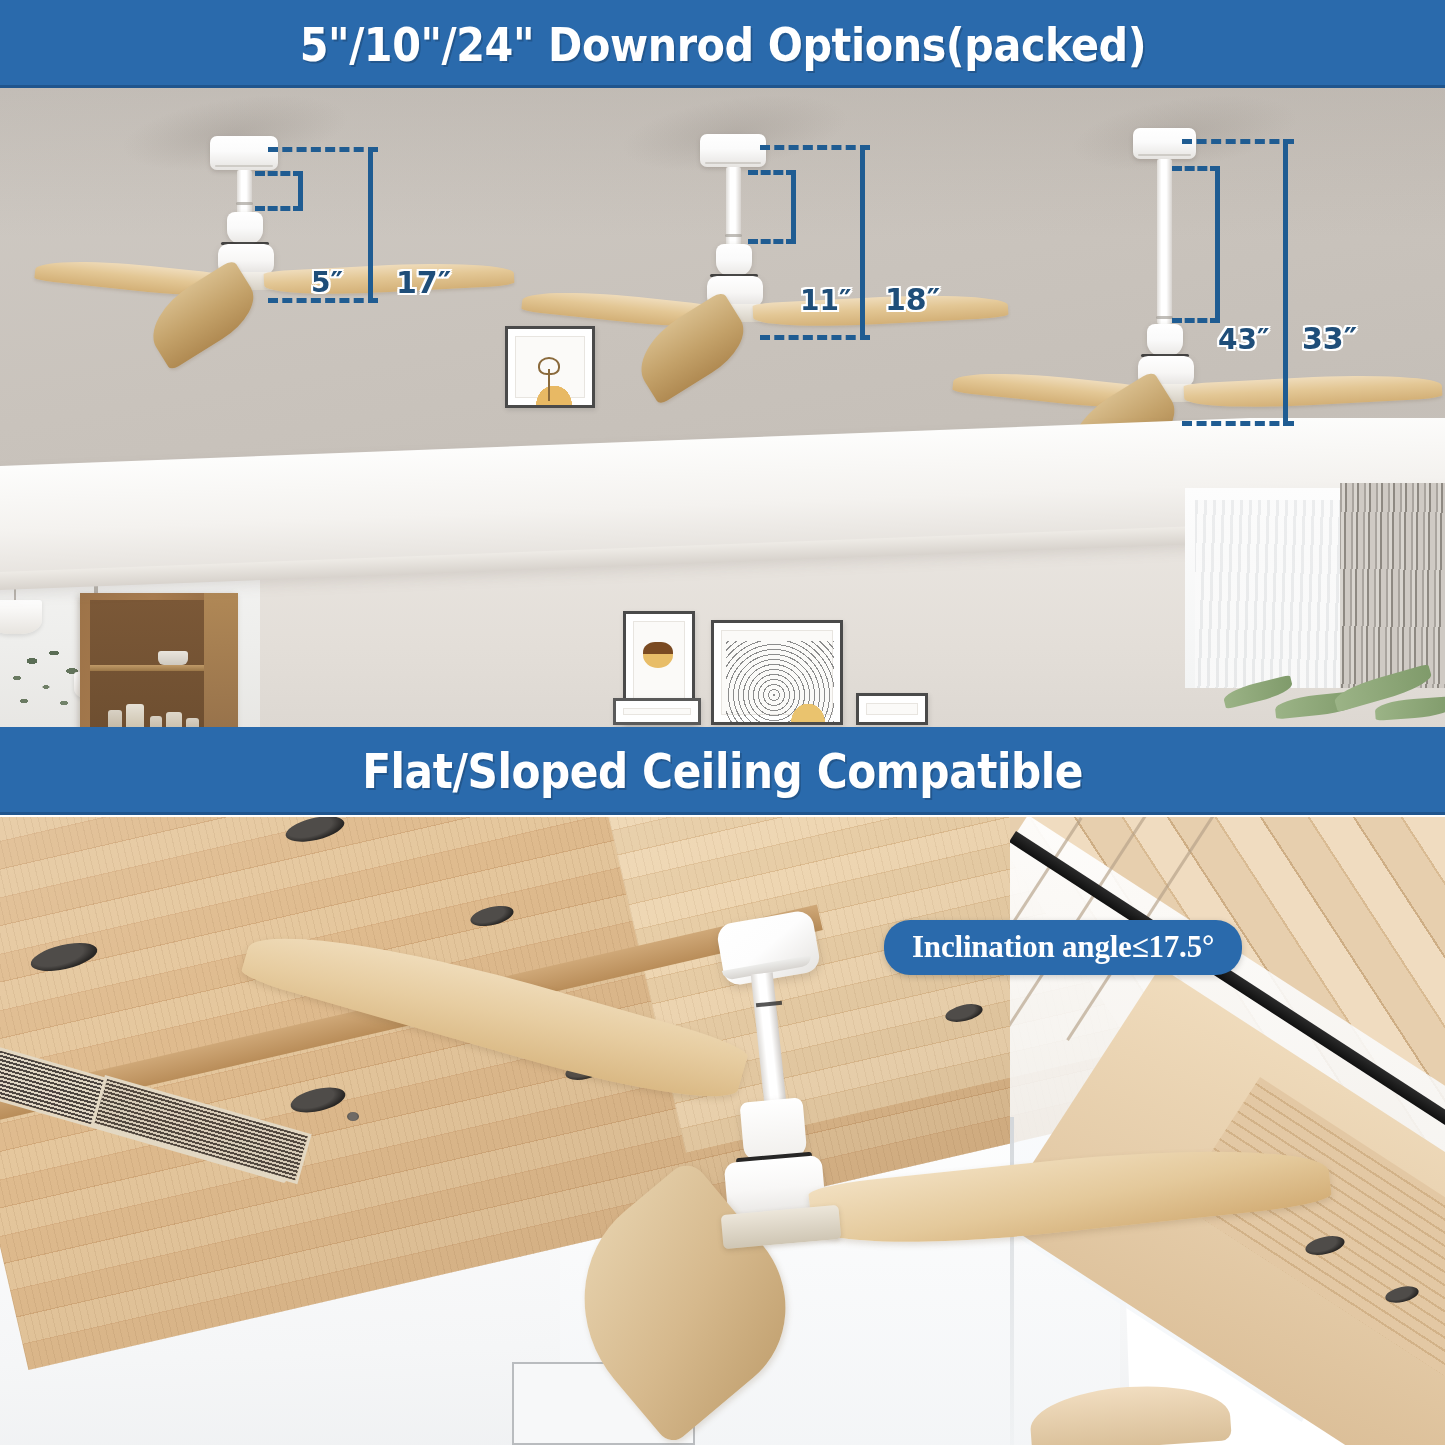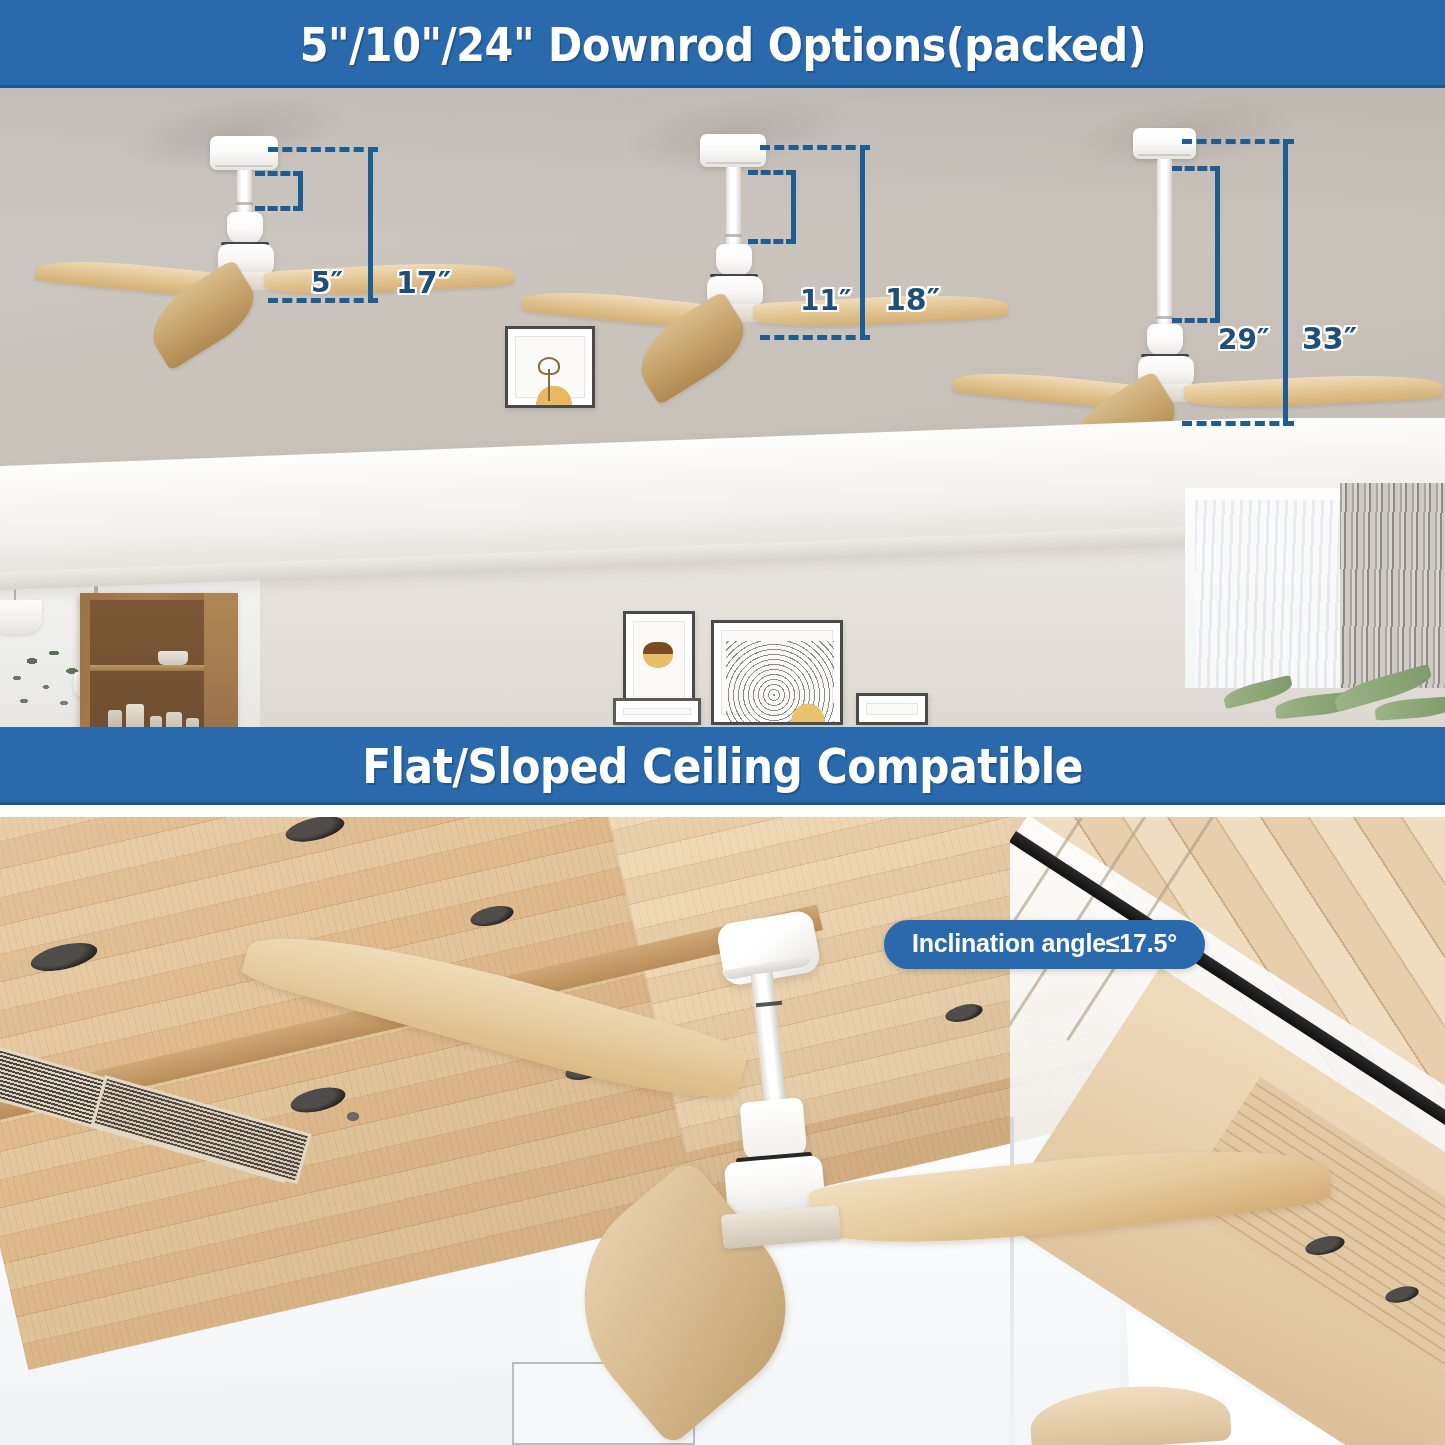--- a/index.html
+++ b/index.html
@@ -12,21 +12,21 @@
   .page { position: relative; width: 1445px; height: 1445px; overflow: hidden; }
 
   
   .banner {
     position: absolute; left: 0; width: 1445px;
     background: #2A6AAC;
     display: flex; align-items: center; justify-content: center;
     z-index: 40;
   }
   .banner.top { top: 0; height: 88px; }
-  .banner.mid { top: 727px; height: 78px; }
+  .banner.mid { top: 727px; height: 88px; }
   .banner::after {
     content: ""; position: absolute; left: 0; right: 0; bottom: 0;
     height: 3px; background: rgba(20,60,105,0.45);
   }
   .banner-text {
     color: #ffffff;
     font-family: "DejaVu Sans", sans-serif;
     font-weight: bold;
     font-size: 47px;
     letter-spacing: -0.5px;
@@ -520,23 +520,23 @@
   .angle-badge {
     position: absolute; left: 884px; top: 920px;
     padding: 11px 28px 13px;
     background: #2A6AAC;
     border-radius: 26px;
     z-index: 45;
     box-shadow: 0 2px 6px rgba(0,0,0,0.18);
   }
   .angle-badge-text {
     color: #ffffff;
-    font-family: Liberation Sans, sans-serif;
+    font-family: Liberation Serif, serif;
     font-weight: bold;
-    font-size: 25px;
+    font-size: 31px;
     letter-spacing: -0.2px;
     white-space: nowrap;
     line-height: 1;
   }
 </style>
 </head>
 <body>
 
 <div class="page">
 
@@ -601,21 +601,21 @@
       <div class="hub" style="left:-1px; top:256px; width:68px; height:18px;"></div>
       <div class="blade" style="left:-180px; top:248px; width:192px; height:26px; transform:rotate(6deg); border-radius:60% 12% 40% 10%;"></div>
       <div class="blade" style="left:51px; top:249px; width:258px; height:28px; transform:rotate(-3deg); border-radius:10% 55% 12% 48%;"></div>
       <div class="blade dark" style="left:-70px; top:268px; width:116px; height:66px; transform:rotate(-32deg); border-radius:56% 10% 46% 8%;"></div>
     </div>
 
     <div class="dim-dash-h" style="left:1182px; top:51px; width:112px;"></div>
     <div class="dim-dash-h" style="left:1182px; top:333px; width:112px;"></div>
     <div class="dim-line-v" style="left:1283px; top:51px; height:287px;"></div>
     <div class="dim-bracket" style="left:1172px; top:78px; width:48px; height:157px;"></div>
-    <div class="dim-label" style="left:1218px; top:235px;">29″</div>
+    <div class="dim-label" style="left:1218px; top:235px;">43″</div>
     <div class="dim-label big" style="left:1302px; top:233px;">33″</div>
 
     <div class="lower-room">
       <div class="back-wall"></div>
       <div class="kitchen-opening"></div>
       <div class="kitchen-rail"></div>
       <div class="kitchen-dark-band"></div>
       <div class="kitchen-plants"></div>
 
       <div class="pendant pendant-1">

